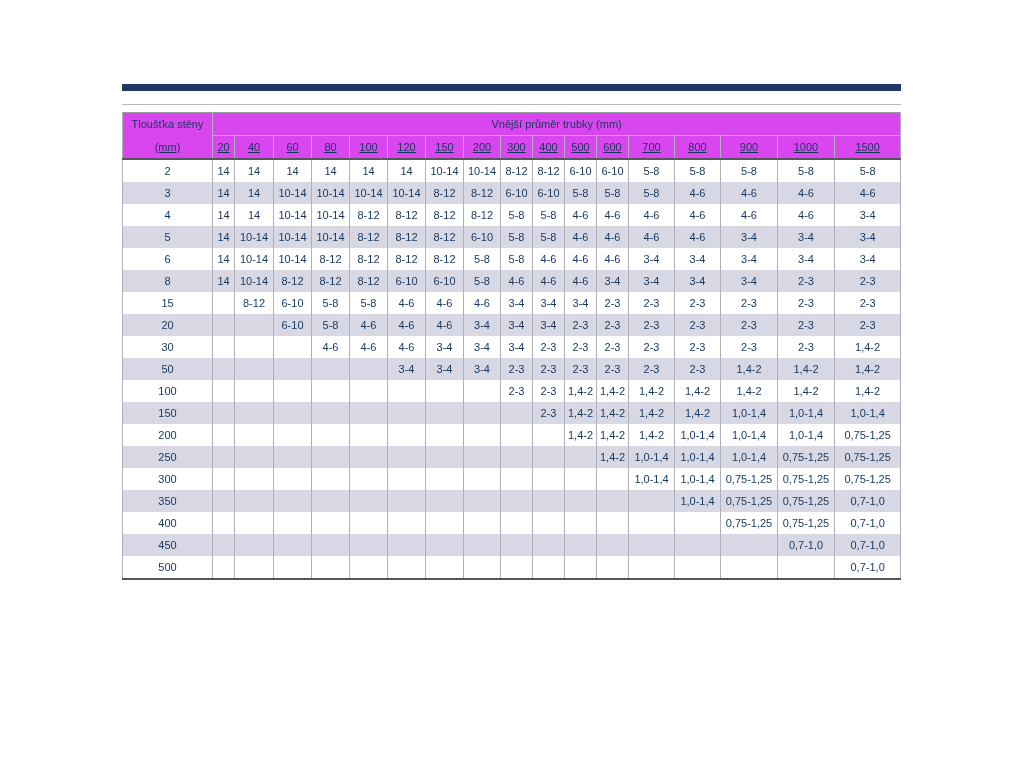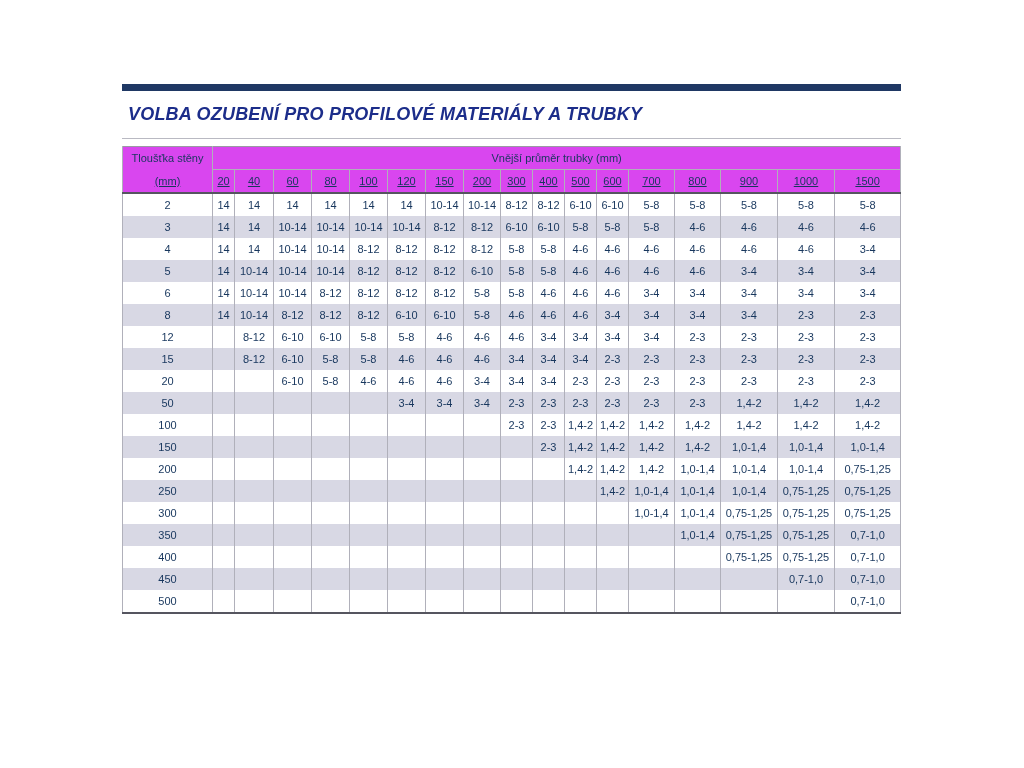--- a/index.html
+++ b/index.html
@@ -63,21 +63,20 @@
   thead th.group { border-bottom: 1px solid var(--border-color, #b0b0ba); margin-top: 48px; }
   thead tr.units-row th { border-bottom: 2px solid var(--strong-border, #55555f); text-decoration: underline; }
   tbody tr:nth-child(even) td { background: var(--row-shade, #d8d8e4); }
   tbody tr:nth-child(odd) td { background: #ffffff; }
 </style>
 </head>
 <body>
 
 <div class="content">
   <div class="top-bar"></div>
-  <h1 class="title">VOLBA OZUBENÍ PRO PROFILOVÉ MATERIÁLY A TRUBKY</h1>
   <hr class="title-divider">
   <table class="pitch-table">
     <colgroup id="cols">
         <col style="width: 90px;">
         <col style="width: 22px;">
         <col style="width: 39px;">
         <col style="width: 38px;">
         <col style="width: 38px;">
         <col style="width: 38px;">
         <col style="width: 38px;">
@@ -234,40 +233,20 @@
           <td>4-6</td>
           <td>4-6</td>
           <td>3-4</td>
           <td>3-4</td>
           <td>3-4</td>
           <td>3-4</td>
           <td>2-3</td>
           <td>2-3</td>
         </tr>
         <tr>
-          <td class="thick">12</td>
-          <td></td>
-          <td>8-12</td>
-          <td>6-10</td>
-          <td>6-10</td>
-          <td>5-8</td>
-          <td>5-8</td>
-          <td>4-6</td>
-          <td>4-6</td>
-          <td>4-6</td>
-          <td>3-4</td>
-          <td>3-4</td>
-          <td>3-4</td>
-          <td>3-4</td>
-          <td>2-3</td>
-          <td>2-3</td>
-          <td>2-3</td>
-          <td>2-3</td>
-        </tr>
-        <tr>
           <td class="thick">15</td>
           <td></td>
           <td>8-12</td>
           <td>6-10</td>
           <td>5-8</td>
           <td>5-8</td>
           <td>4-6</td>
           <td>4-6</td>
           <td>4-6</td>
           <td>3-4</td>
@@ -292,20 +271,40 @@
           <td>3-4</td>
           <td>3-4</td>
           <td>3-4</td>
           <td>2-3</td>
           <td>2-3</td>
           <td>2-3</td>
           <td>2-3</td>
           <td>2-3</td>
           <td>2-3</td>
           <td>2-3</td>
+        </tr>
+        <tr>
+          <td class="thick">30</td>
+          <td></td>
+          <td></td>
+          <td></td>
+          <td>4-6</td>
+          <td>4-6</td>
+          <td>4-6</td>
+          <td>3-4</td>
+          <td>3-4</td>
+          <td>3-4</td>
+          <td>2-3</td>
+          <td>2-3</td>
+          <td>2-3</td>
+          <td>2-3</td>
+          <td>2-3</td>
+          <td>2-3</td>
+          <td>2-3</td>
+          <td>1,4-2</td>
         </tr>
         <tr>
           <td class="thick">50</td>
           <td></td>
           <td></td>
           <td></td>
           <td></td>
           <td></td>
           <td>3-4</td>
           <td>3-4</td>

